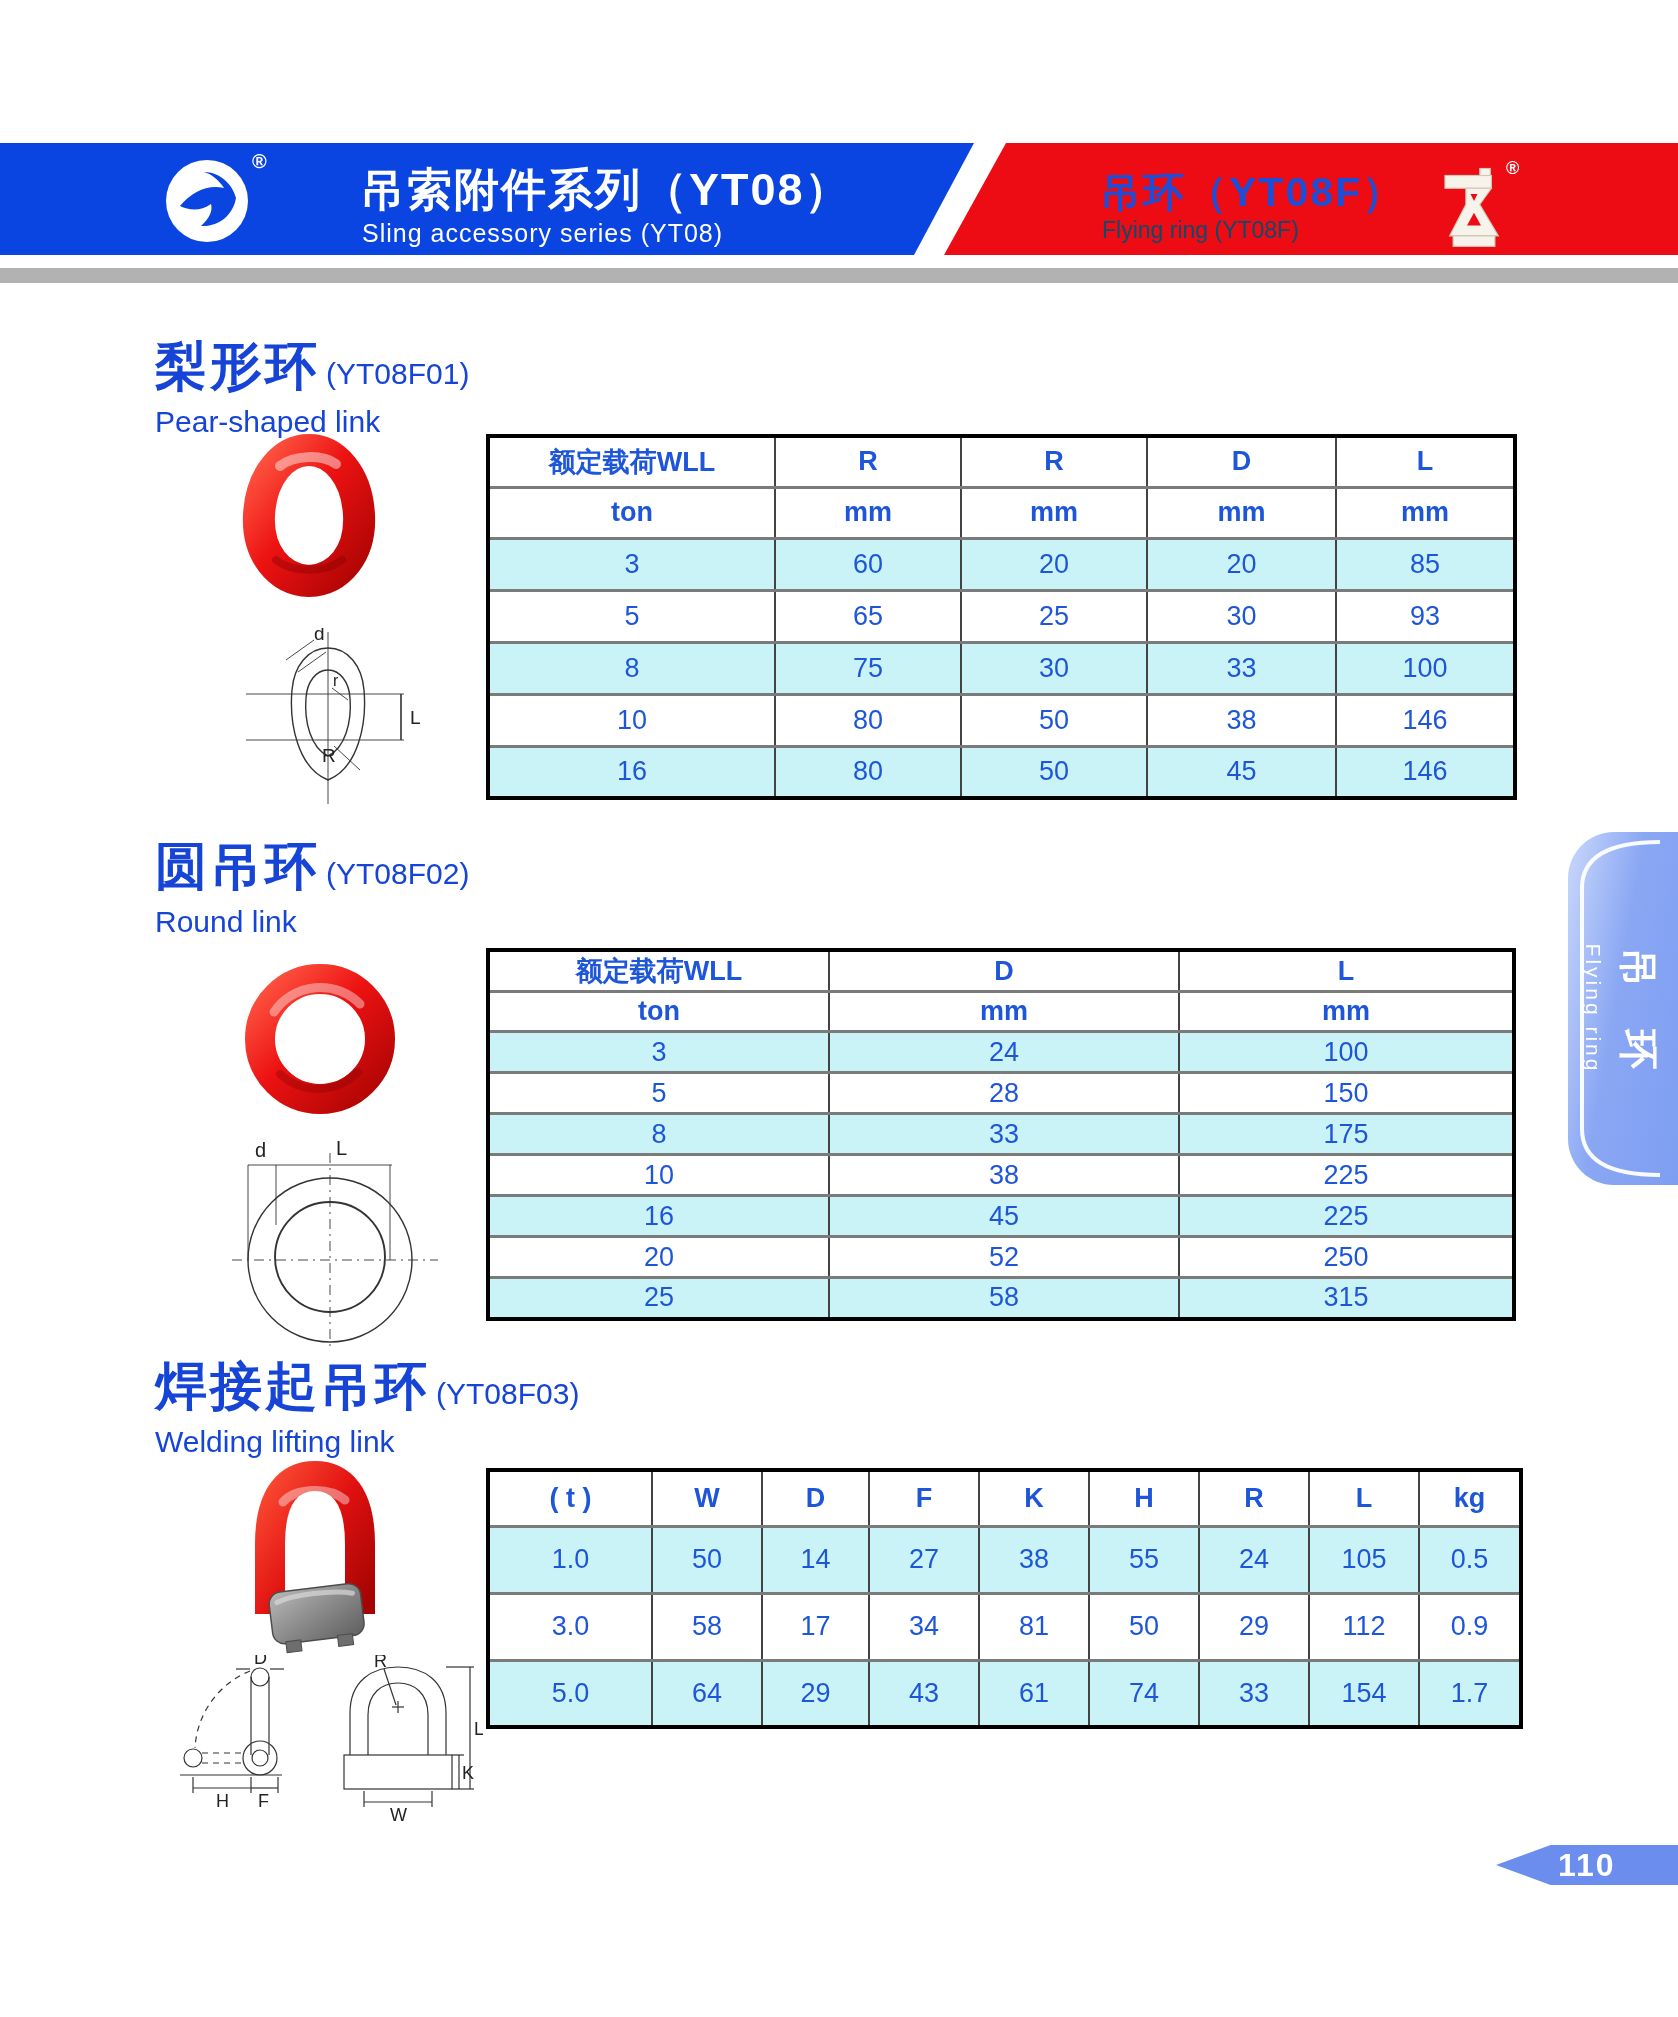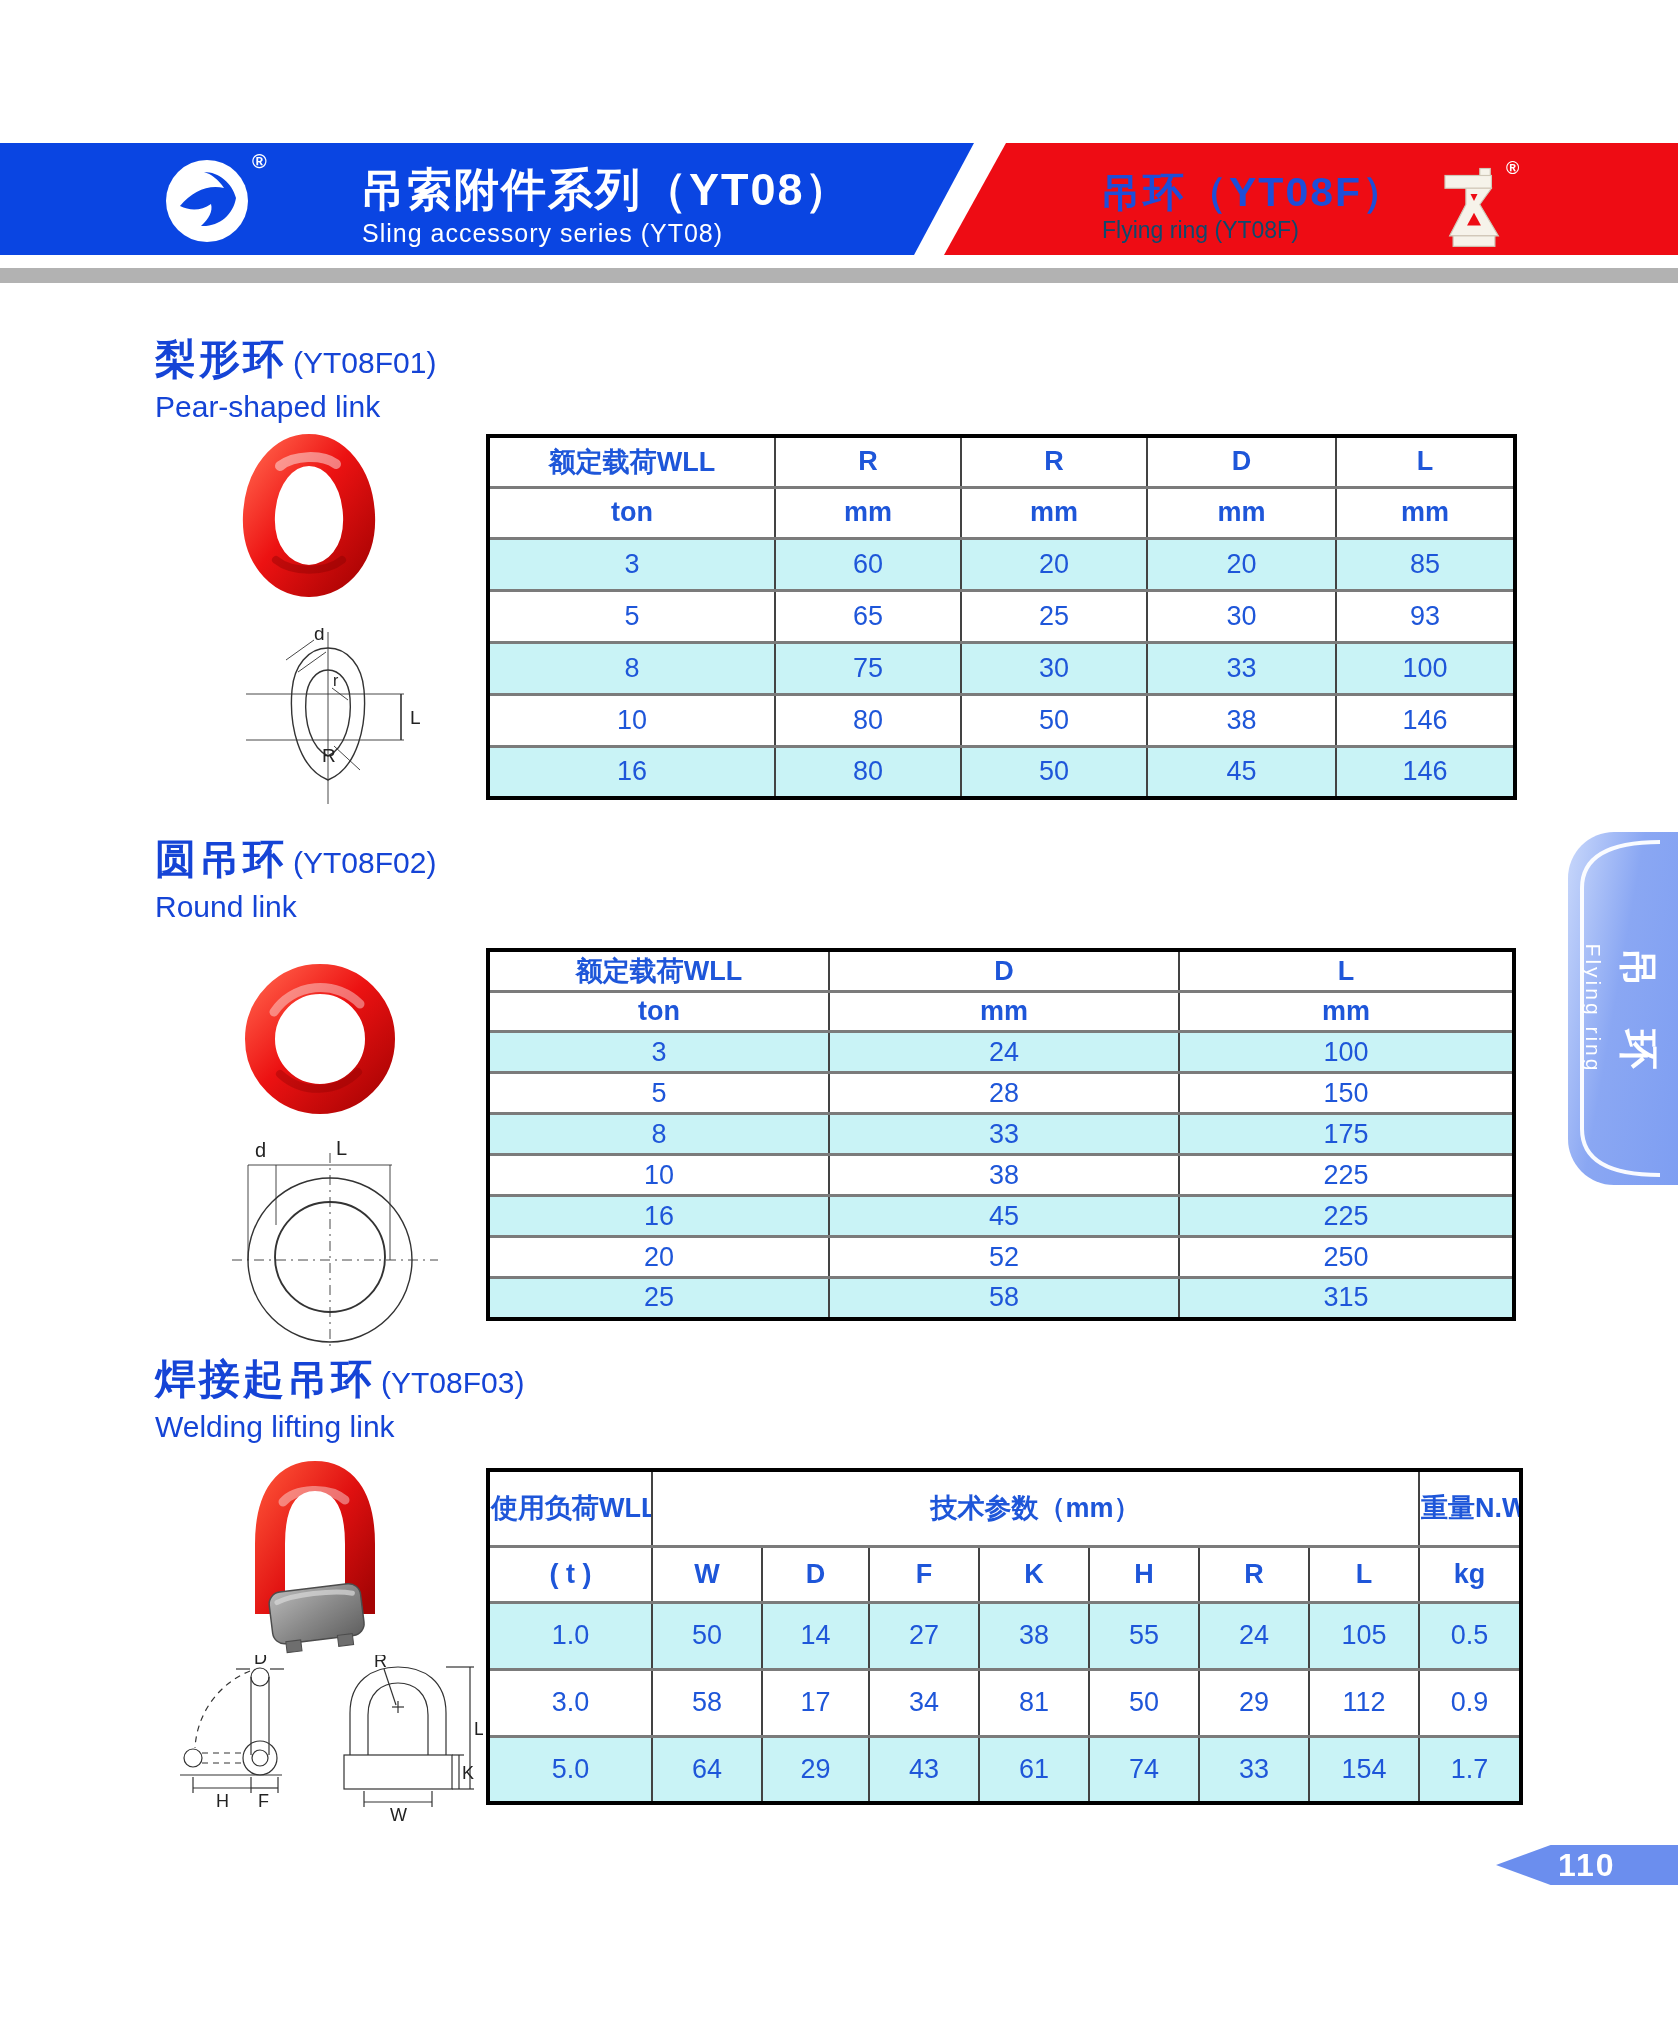--- a/index.html
+++ b/index.html
@@ -23,21 +23,21 @@
   .blue-title{left:360px;top:160px;color:#fff;font-size:45px;font-weight:bold;letter-spacing:2px;white-space:nowrap;}
   .blue-sub{left:362px;top:219px;color:#fff;font-size:25px;letter-spacing:1px;white-space:nowrap;}
   .red-title{left:1100px;top:165px;color:#1d4ed8;font-size:41px;font-weight:bold;letter-spacing:2px;white-space:nowrap;}
   .red-sub{left:1102px;top:217px;color:#0c4a6e;font-size:23px;white-space:nowrap;}
   .zk-logo{left:1438px;top:166px;width:72px;height:84px;}
   .zk-reg{left:1506px;top:158px;color:#fff;font-size:18px;font-weight:bold;}
   .gray-bar{left:0;top:268px;width:1678px;height:15px;background:#b2b2b2;}
 
   
   .sec-title{color:#1544d6;white-space:nowrap;}
-  .sec-title .zh{font-size:41px;font-weight:bold;letter-spacing:3px;}
+  .sec-title .zh{font-size:52px;font-weight:bold;letter-spacing:3px;}
   .sec-title .code{font-size:30px;font-weight:500;margin-left:6px;}
   .sec-title .en{font-size:30px;font-weight:500;margin-top:3px;}
 
   
   table.spec{border-collapse:collapse;table-layout:fixed;background:#fff;position:absolute;}
   table.spec td{
     border-left:2px solid #434343;border-right:2px solid #434343;
     border-top:3px solid #7b7b7b;border-bottom:3px solid #7b7b7b;
     text-align:center;vertical-align:middle;
     color:#1e56d9;font-size:27px;font-weight:500;
@@ -405,25 +405,20 @@
       <col style="width:110px">
       <col style="width:107px">
       <col style="width:110px">
       <col style="width:110px">
     <col style="width:110px">
       <col style="width:110px">
       <col style="width:110px">
       <col style="width:102px">
   </colgroup>
   <thead>
-    <tr class="gh">
-      <td>使用负荷WLL</td>
-      <td colspan="7">技术参数（mm）</td>
-      <td>重量N.W</td>
-    </tr>
     <tr class="uh">
       <td>( t )</td>
       <td>W</td>
       <td>D</td>
       <td>F</td>
       <td>K</td>
       <td>H</td>
       <td>R</td>
       <td>L</td>
       <td>kg</td>

